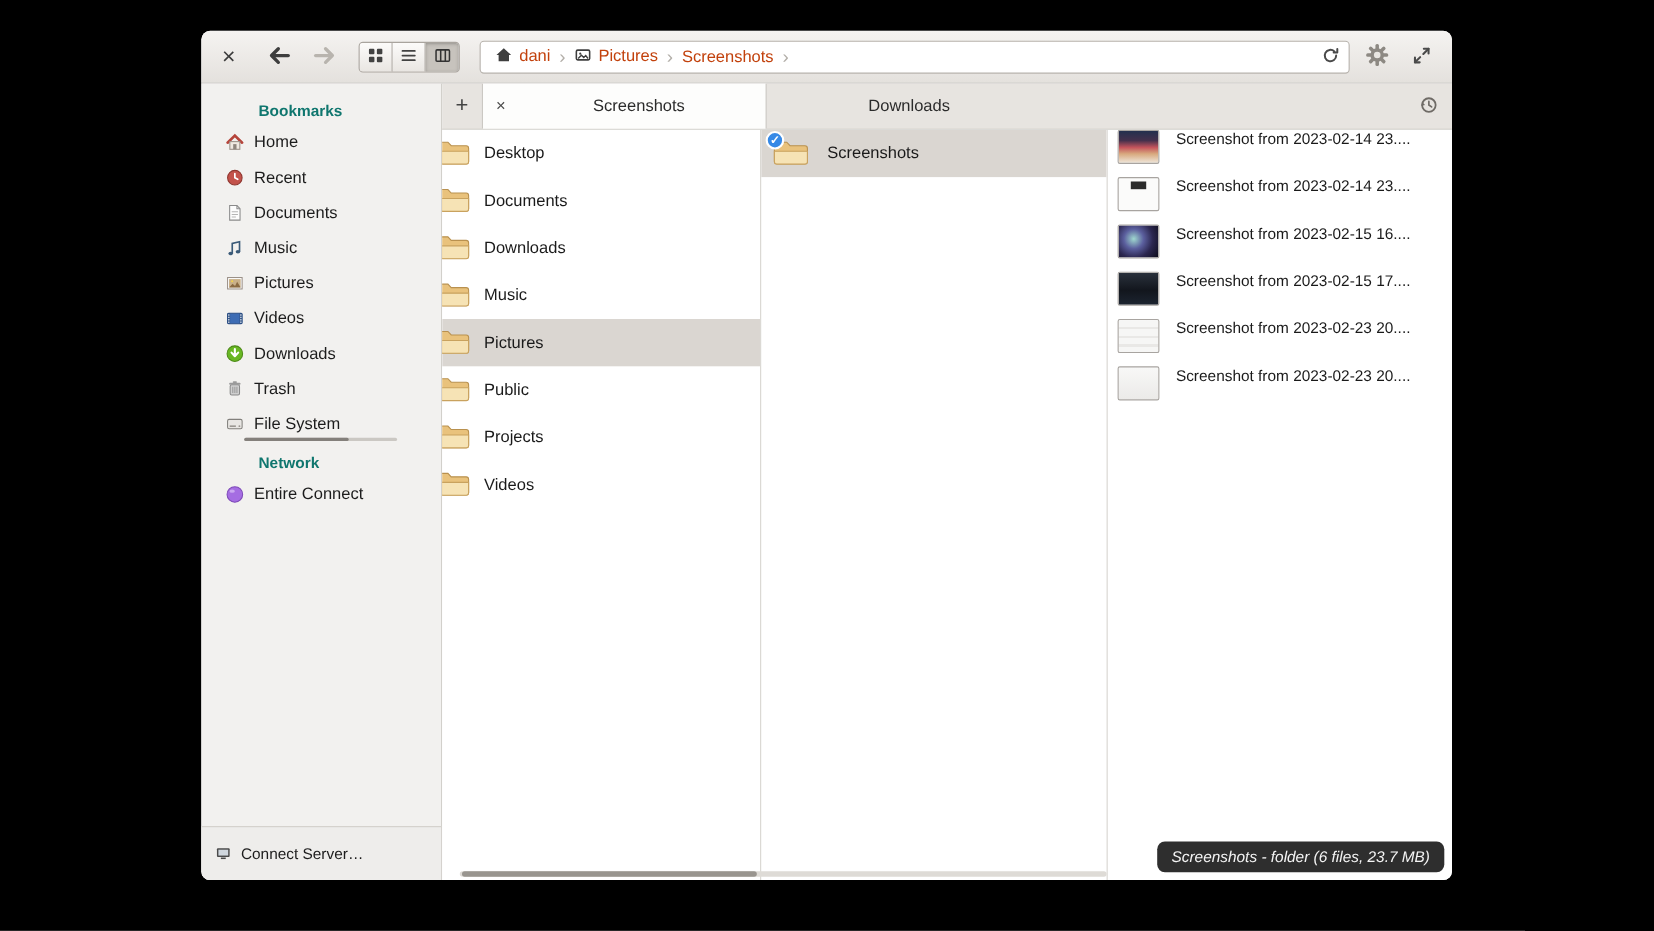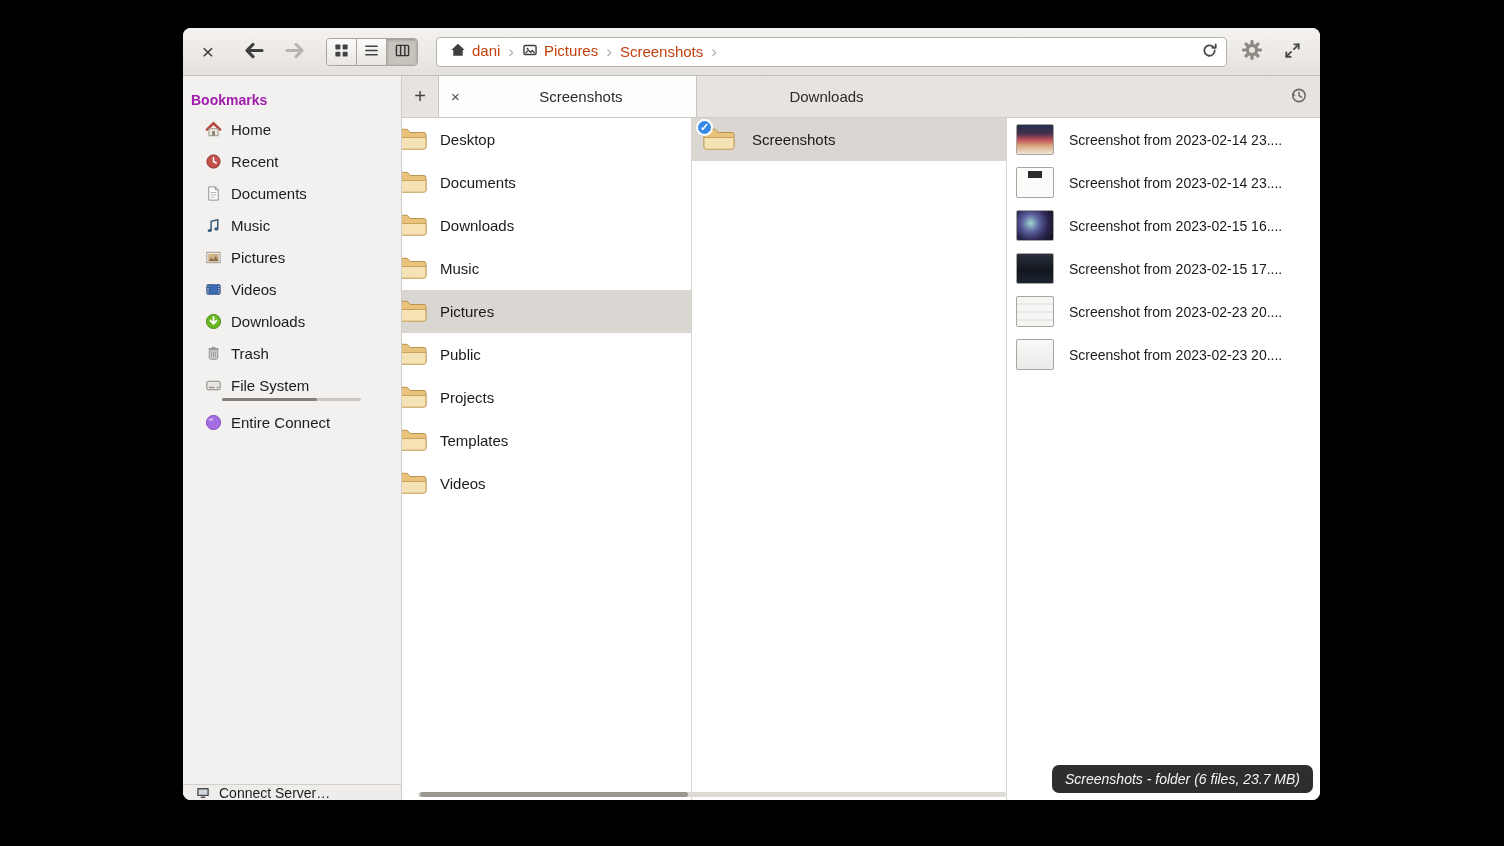--- a/index.html
+++ b/index.html
@@ -29,27 +29,27 @@
   .sep { color:#b3afa9; font-size:17px; padding:0 2px; line-height:1; }
   .refresh { margin-left:auto; width:26px; height:26px; display:flex; align-items:center; justify-content:center; }
   .tb-btn { width:30px; height:30px; display:flex; align-items:center; justify-content:center; }
 
   
   .wbody { flex:1; display:flex; min-height:0; }
 
   
   .sidebar { flex:0 0 219px; background:#f2f1ef; border-right:1px solid #cfccc7;
              display:flex; flex-direction:column; padding-top:10px; }
-  .side-header { font-size:14px; font-weight:bold; color:#a21caf; padding:6px 10px 5px 8px; }
+  .side-header { font-size:14px; font-weight:bold; color:#0f766e; padding:6px 10px 5px 8px;margin-left:44px; }
   .side-item { height:32px; display:flex; align-items:center; gap:9px; padding-left:22px;
                font-size:15px; color:#1c1c1c; }
   .side-item .si { width:17px; height:17px; flex:0 0 auto; display:flex; }
   .usage-track { margin:-3px 0 5px 39px; width:139px; height:3px; background:#cbc8c3; border-radius:2px; position:relative; }
   .usage-fill { position:absolute; left:0; top:0; height:3px; width:68%; background:#84807b; border-radius:2px; }
-  .connect { margin-top:auto; border-top:1px solid #d2cfca; height:16px; display:flex;
+  .connect { margin-top:auto; border-top:1px solid #d2cfca; height:49px; display:flex;
              align-items:center; gap:8px; padding-left:12px; font-size:14px; color:#1c1c1c;
              background:#eeedeb; }
 
   
   .main { flex:1; display:flex; flex-direction:column; min-width:0; }
   .tabbar { flex:0 0 42px; background:#e7e4e0; border-bottom:1px solid #cfccc7;
             display:flex; align-items:stretch; }
   .new-tab { width:36px; display:flex; align-items:center; justify-content:center;
              font-size:20px; color:#444; }
   .tab { width:259px; display:flex; align-items:center; font-size:15px; color:#2b2b2b; }
@@ -70,21 +70,21 @@
   .fsvg { width:34px; height:27px; margin-left:-8px; flex:0 0 auto; }
   .f-back { fill:var(--folder_body,#e9c27c); stroke:#b9914f; stroke-width:1; }
   .f-front { fill:var(--folder_front,#f6e3b5); stroke:#c9a25e; stroke-width:1; }
   .place-label { margin-left:12px; font-size:15px; color:#1a1a1a; }
   .prev-row { height:43px; display:flex; align-items:center; padding-left:10px; position:relative; }
   .prev-row .fsvg { margin-left:0; }
   .check-badge { position:absolute; left:4px; top:1px; width:17px; height:17px; border-radius:50%;
                  background:var(--accent,#3689e6); color:#fff; font-size:11px; font-weight:bold;
                  display:flex; align-items:center; justify-content:center; border:2px solid #fff; }
   .prev-label { margin-left:16px; font-size:15px; color:#1a1a1a; }
-  .file-row { height:43px; display:flex; align-items:center; padding-left:9px; }
+  .file-row { height:43px; display:flex; align-items:flex-start; padding-left:9px; }
   .thumb { width:38px; height:31px; border:1px solid #a8a4a0; border-radius:2px;
            background:#fff; flex:0 0 auto; position:relative; overflow:hidden; }
   .thumb[data-thumb="photo-night"] { background:linear-gradient(180deg,#23304e 0%,#44304c 30%,#c4545c 52%,#d8a97e 72%,#eee5d8 100%); }
   .thumb[data-thumb="doc-dark-bar"] { background:#fbfbfa; }
   .thumb[data-thumb="doc-dark-bar"]::after { content:""; position:absolute; left:31%; top:10%; width:38%; height:26%; background:#2b2b2b; }
   .thumb[data-thumb="photo-space"] { background:radial-gradient(circle at 38% 42%,#9fd8cf 0%,#5b5f9e 32%,#2c2750 62%,#0d0c1a 100%); }
   .thumb[data-thumb="photo-dark"] { background:linear-gradient(180deg,#2a313c 0%,#12161d 55%,#1c2430 100%); }
   .thumb[data-thumb="ui-light"] { background:repeating-linear-gradient(180deg,#f6f6f5 0 6px,#e9e8e6 6px 8px); }
   .thumb[data-thumb="ui-light2"] { background:linear-gradient(#f8f8f7,#ebeae8); }
   .file-name { margin-left:15px; font-size:14px; color:#1a1a1a; white-space:nowrap; }
@@ -330,20 +330,21 @@
               <rect x="4" y="10.3" width="6" height="1.5" fill="#98948f"></rect>
               <circle cx="13.4" cy="11" r="0.9" fill="#98948f"></circle>
             </svg>
         </span>
         <span>File System</span>
       </div>
       <div class="usage-track">
           <div class="usage-fill"></div>
         </div>
 
+      <div class="side-header">Network</div>
 
       <div class="side-item">
         <span class="si">
           <svg viewBox="0 0 18 18">
               <circle cx="9" cy="9" r="7.5" fill="#a56de2" stroke="#7e4ab8"></circle>
               <ellipse cx="6.4" cy="5.8" rx="2.6" ry="1.6" fill="#caa8f0"></ellipse>
             </svg>
         </span>
         <span>Entire Connect</span>
       </div>
@@ -435,27 +436,20 @@
                 <path class="f-back" d="M2 5 q0-2.2 2.2-2.2 h9 l3 3.2 h13.6 q2.2 0 2.2 2.2 v12 q0 2.2-2.2 2.2 H4.2 q-2.2 0-2.2-2.2 z"></path>
                 <path class="f-front" d="M2 11 h30 v9.5 q0 2.2-2.2 2.2 H4.2 q-2.2 0-2.2-2.2 z"></path>
               </svg>
             <span class="place-label">Projects</span>
           </div>
           <div class="place-row">
             <svg class="fsvg" viewBox="0 0 34 26">
                 <path class="f-back" d="M2 5 q0-2.2 2.2-2.2 h9 l3 3.2 h13.6 q2.2 0 2.2 2.2 v12 q0 2.2-2.2 2.2 H4.2 q-2.2 0-2.2-2.2 z"></path>
                 <path class="f-front" d="M2 11 h30 v9.5 q0 2.2-2.2 2.2 H4.2 q-2.2 0-2.2-2.2 z"></path>
               </svg>
-            <span class="place-label">Templates</span>
-          </div>
-          <div class="place-row">
-            <svg class="fsvg" viewBox="0 0 34 26">
-                <path class="f-back" d="M2 5 q0-2.2 2.2-2.2 h9 l3 3.2 h13.6 q2.2 0 2.2 2.2 v12 q0 2.2-2.2 2.2 H4.2 q-2.2 0-2.2-2.2 z"></path>
-                <path class="f-front" d="M2 11 h30 v9.5 q0 2.2-2.2 2.2 H4.2 q-2.2 0-2.2-2.2 z"></path>
-              </svg>
             <span class="place-label">Videos</span>
           </div>
         </div>
 
         <div class="col col2">
           <div class="prev-row sel">
             <svg class="fsvg" viewBox="0 0 34 26">
                 <path class="f-back" d="M2 5 q0-2.2 2.2-2.2 h9 l3 3.2 h13.6 q2.2 0 2.2 2.2 v12 q0 2.2-2.2 2.2 H4.2 q-2.2 0-2.2-2.2 z"></path>
                 <path class="f-front" d="M2 11 h30 v9.5 q0 2.2-2.2 2.2 H4.2 q-2.2 0-2.2-2.2 z"></path>
               </svg>

